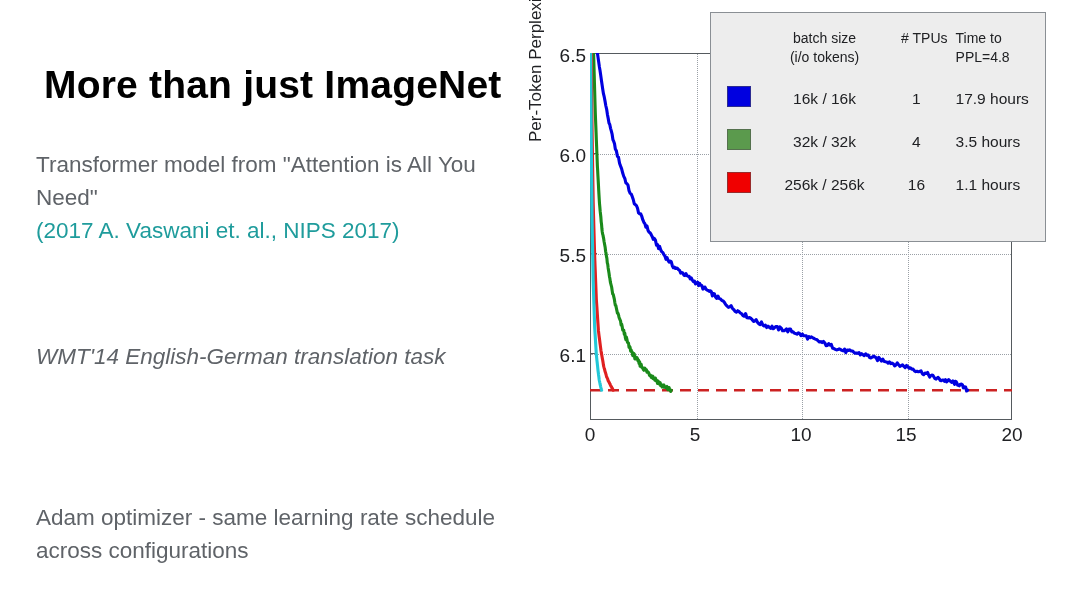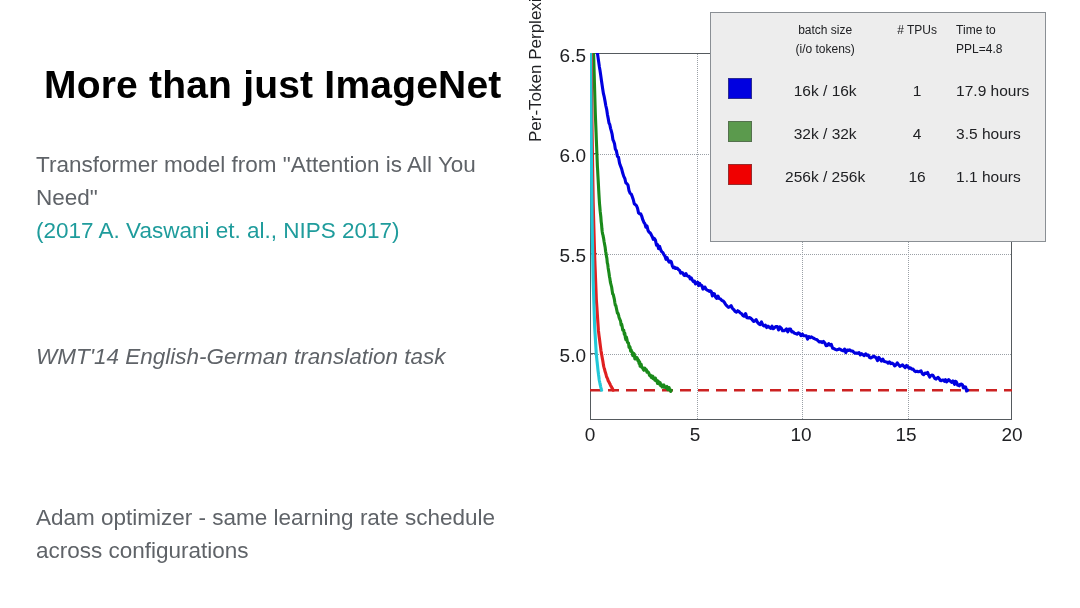--- a/index.html
+++ b/index.html
@@ -63,31 +63,31 @@
 
   .curve-svg{position:absolute;left:70px;top:53px;width:422px;height:367px;}
 
   
   .legend{
     position:absolute;left:190px;top:12px;width:336px;height:230px;
     background:#ededed;border:1.4px solid #8a8f94;box-sizing:border-box;
   }
   .legend-table{width:100%;border-collapse:collapse;}
   .legend-table th{
-    font-weight:400;font-size:12px;color:#202124;
+    font-weight:400;font-size:14px;color:#202124;
     font-family:"Liberation Sans", sans-serif;
-    padding:8px 4px 10px 4px;vertical-align:top;line-height:19px;
+    padding:16px 4px 10px 4px;vertical-align:top;line-height:19px;
   }
   .legend-table td{
     font-size:15.5px;color:#202124;font-family:"Liberation Sans", sans-serif;
     padding:9px 4px;
   }
   .th-swatch{width:54px;}
   .th-batch{width:118px;text-align:center;}
-  .th-tpu{width:68px;text-align:center;}
+  .th-tpu{width:68px;text-align:right;}
   .th-time{width:92px;text-align:left;}
   .td-swatch{text-align:center;}
   .td-batch{text-align:center;}
   .td-tpu{text-align:center;}
   .td-time{text-align:left;}
   .swatch{
     display:inline-block;width:24px;height:21px;
     border:1.3px solid rgba(80,80,80,.55);box-sizing:border-box;
   }
 </style>
@@ -116,21 +116,21 @@
   </div>
 
   <div class="chart-wrap">
 
     <div class="ylabel">Per-Token Perplexity</div>
 
     <div class="ytick-box">
       <div class="ytick" style="top:45px">6.5</div>
       <div class="ytick" style="top:145px">6.0</div>
       <div class="ytick" style="top:245px">5.5</div>
-      <div class="ytick" style="top:345px">5.0</div>
+      <div class="ytick" style="top:345px">6.1</div>
     </div>
     <div class="ytick-mark" style="top:53px"></div>
     <div class="ytick-mark" style="top:153px"></div>
     <div class="ytick-mark" style="top:253px"></div>
     <div class="ytick-mark" style="top:353px"></div>
 
     <div class="plot-frame">
       <div class="grid-v" style="left:105.5px"></div>
       <div class="grid-v" style="left:211px"></div>
       <div class="grid-v" style="left:316.5px"></div>

